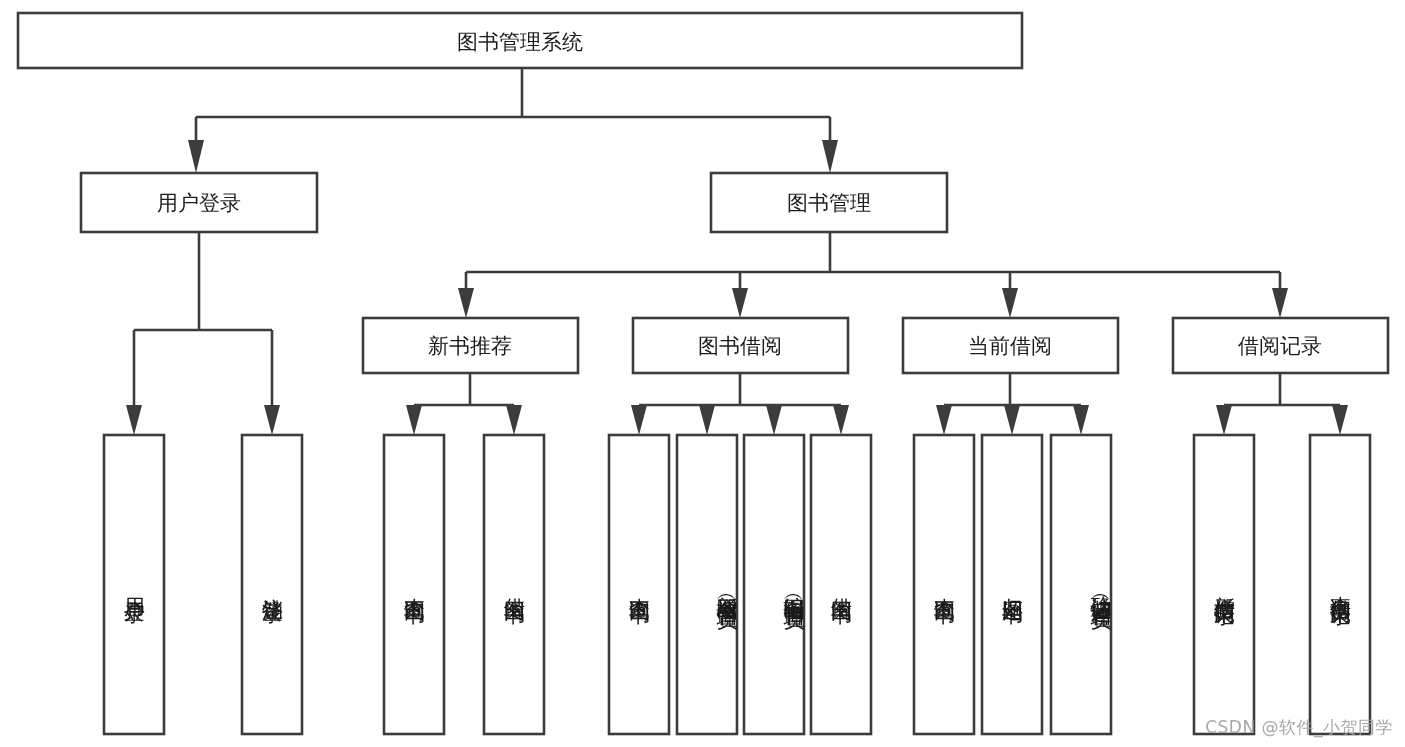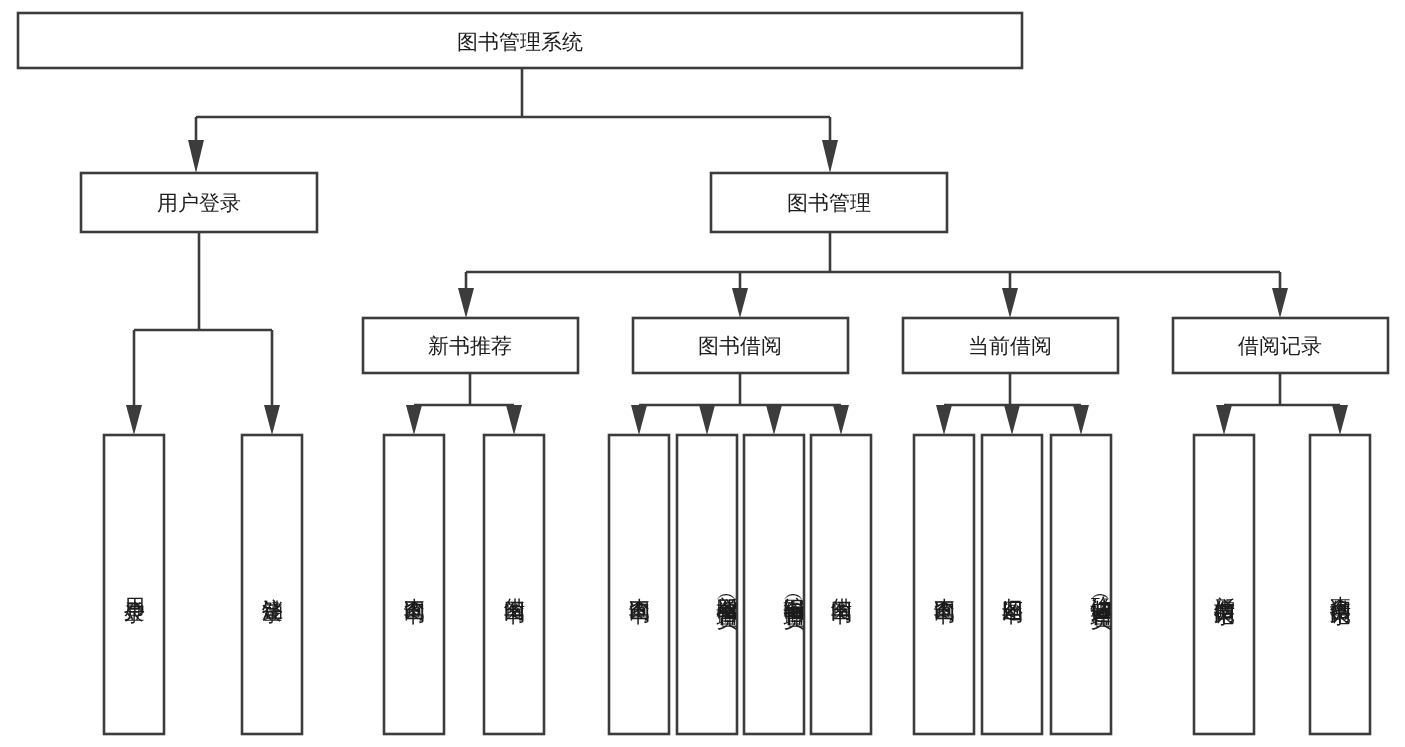--- a/index.html
+++ b/index.html
@@ -208,14 +208,15 @@
   <div class="leaf-label-wrap" style="left:744px; top:435px; width:60px; height:299px; align-items:flex-start; padding-top:6px; box-sizing:border-box;">编辑图书（管理员）</div>
   <div class="leaf-label-wrap" style="left:811px; top:435px; width:60px; height:299px;">借阅图书</div>
 
   <div class="leaf-label-wrap" style="left:914px; top:435px; width:60px; height:299px;">查询图书</div>
   <div class="leaf-label-wrap" style="left:982px; top:435px; width:60px; height:299px;">归还图书</div>
   <div class="leaf-label-wrap" style="left:1051px; top:435px; width:60px; height:299px; align-items:flex-start; padding-top:6px; box-sizing:border-box;">确认归还（管理员）</div>
 
   <div class="leaf-label-wrap" style="left:1194px; top:435px; width:60px; height:299px;">新增借阅记录</div>
   <div class="leaf-label-wrap" style="left:1310px; top:435px; width:60px; height:299px;">查询借阅记录</div>
 
+  <div class="watermark">CSDN @软件_小贺同学</div>
 
 </div>
 
 </body></html>

